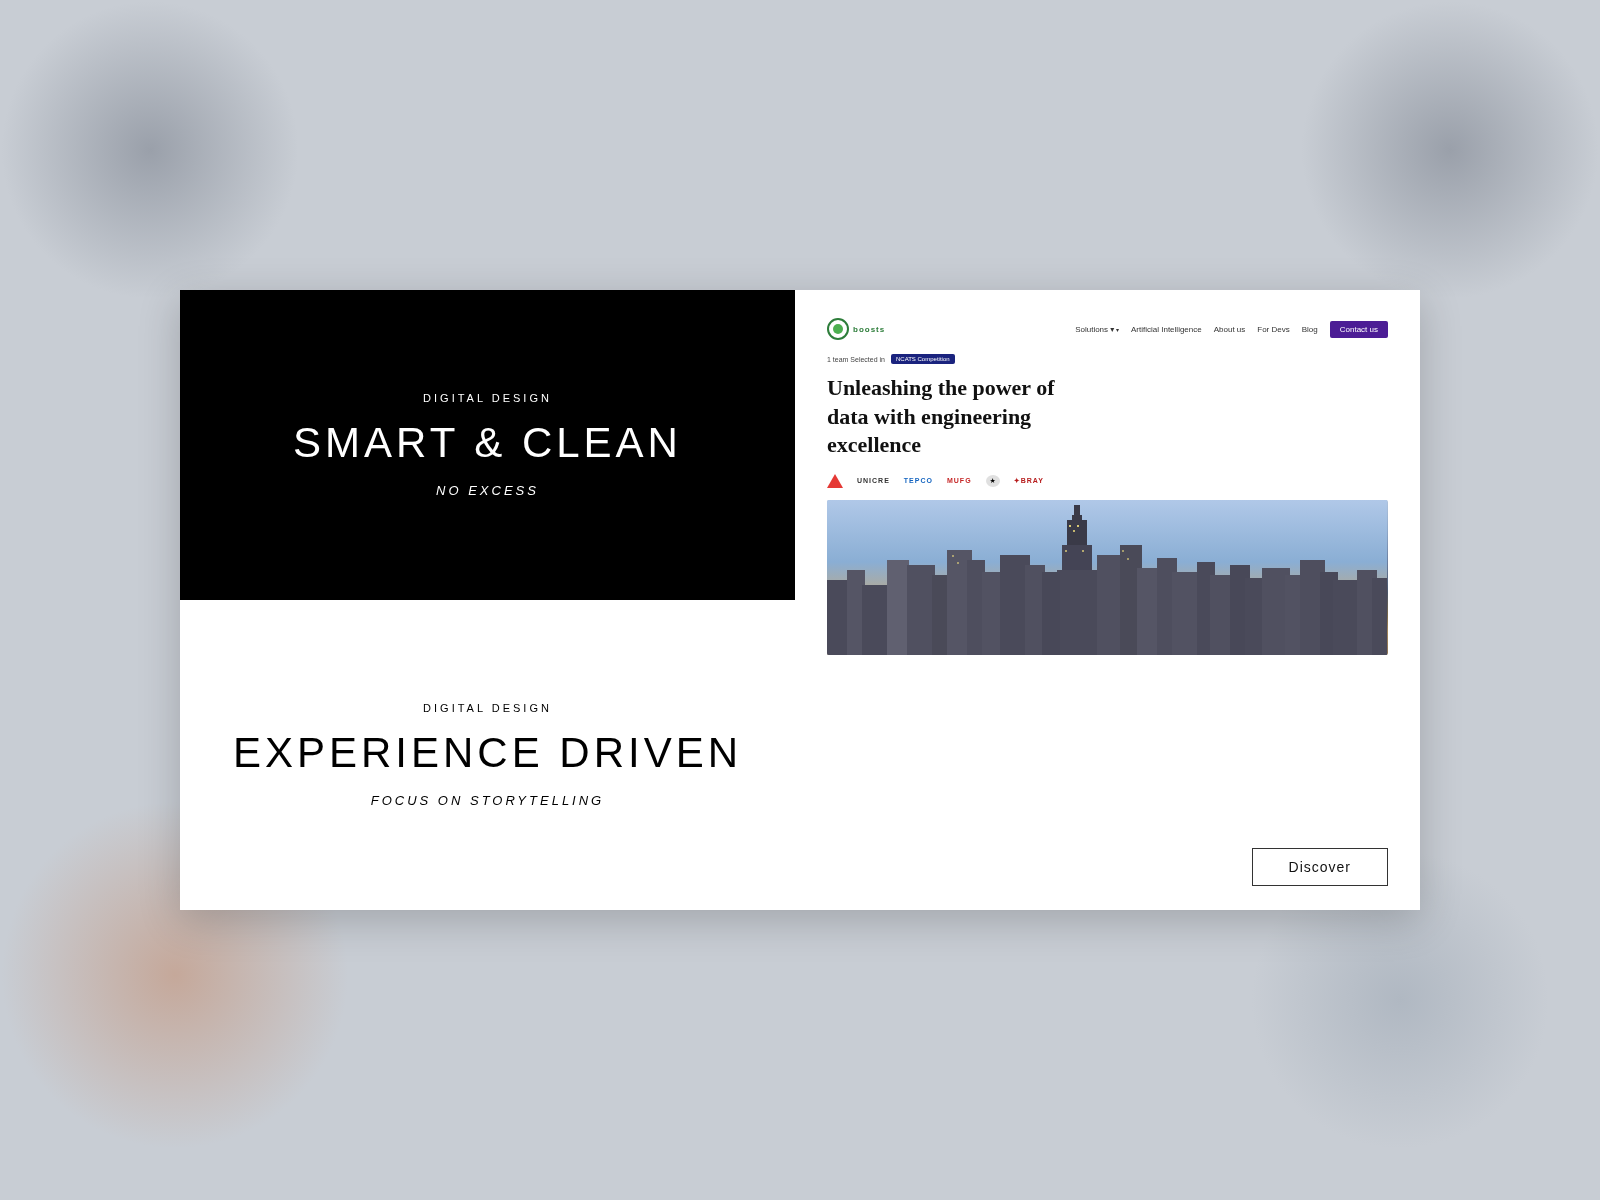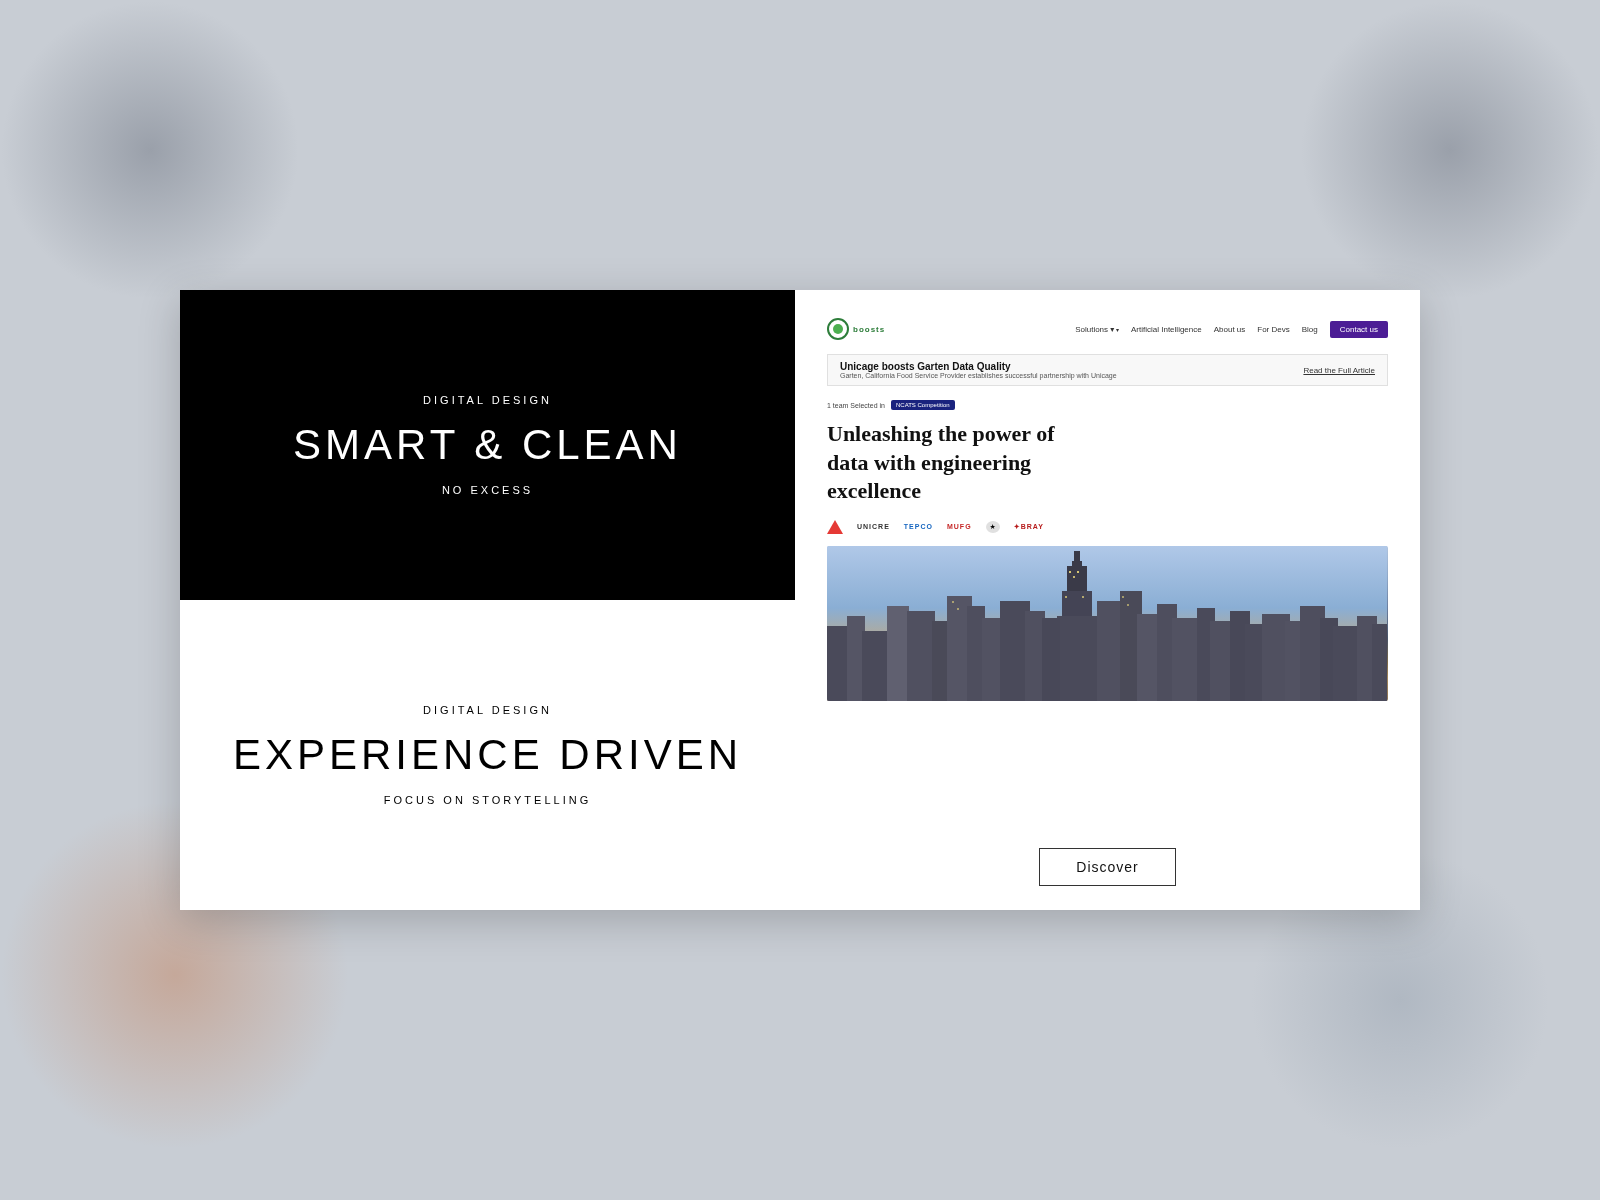--- a/index.html
+++ b/index.html
@@ -98,23 +98,24 @@
 
     .section-title {
       font-size: 42px;
       font-weight: 300;
       letter-spacing: 4px;
       line-height: 1.1;
       margin-bottom: 16px;
     }
 
     .section-tagline {
-      font-size: 11px;
+      font-size: 13px;
       letter-spacing: 3px;
       font-weight: 400;
+      font-style: italic;
     }
 
     
     .right-panel {
       width: 625px;
       background: #fff;
       display: flex;
       flex-direction: column;
       padding: 0;
       overflow: hidden;
@@ -290,21 +291,21 @@
       position: absolute;
       bottom: 0;
       left: 0;
       right: 0;
       height: 100%;
     }
 
     
     .discover-section {
       display: flex;
-      justify-content: center;
+      justify-content: flex-end;
       margin-top: auto;
       padding-top: 16px;
     }
 
     .discover-btn {
       border: 1.5px solid #333;
       background: #fff;
       padding: 10px 36px;
       font-size: 14px;
       letter-spacing: 1px;
@@ -349,27 +350,20 @@
         <div class="mockup-nav-links">
           <span class="nav-link dropdown">Solutions ▾</span>
           <span class="nav-link">Artificial Intelligence</span>
           <span class="nav-link">About us</span>
           <span class="nav-link">For Devs</span>
           <span class="nav-link">Blog</span>
           <button class="nav-contact-btn">Contact us</button>
         </div>
       </div>
 
-      <div class="mockup-banner">
-        <div>
-          <div class="banner-title">Unicage boosts Garten Data Quality</div>
-          <div class="banner-subtitle">Garten, California Food Service Provider establishes successful partnership with Unicage</div>
-        </div>
-        <span class="banner-link">Read the Full Article</span>
-      </div>
 
       <div class="competition-badge">
         <span class="badge-text">1 team Selected in</span>
         <span class="badge-ncats">NCATS Competition</span>
       </div>
 
       <div class="mockup-headline">Unleashing the power of data with engineering excellence</div>
 
       <div class="mockup-logos">
         <div class="logo-triangle"></div>

